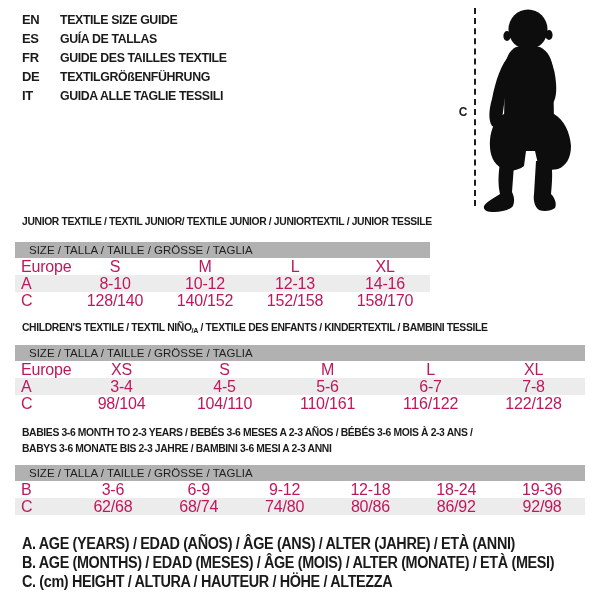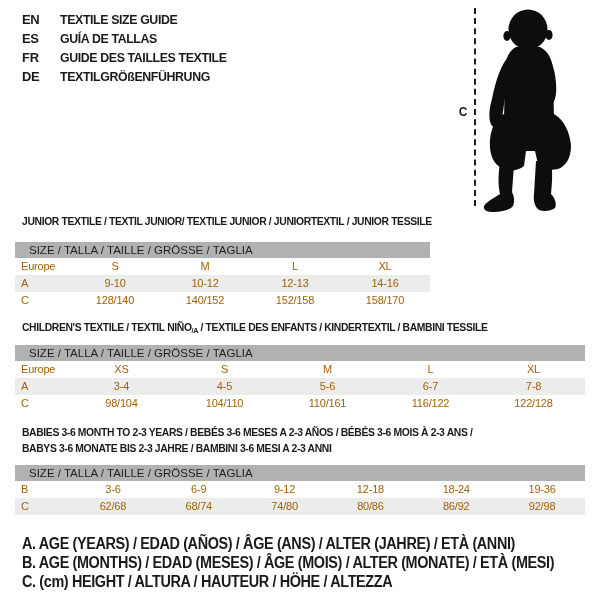--- a/index.html
+++ b/index.html
@@ -29,21 +29,21 @@
   .tbl-title { position:absolute; left:22px; font-size:11.5px; font-weight:bold; white-space:nowrap; }
   .cond { display:inline-block; transform:scaleX(0.90); transform-origin:0 50%; letter-spacing:-0.4px; }
   .sub { font-size:8px; vertical-align:-2px; }
 
   
   .size-table { position:absolute; left:15px; }
   .size-head {
     background:#b1b1b1; height:16px; line-height:16px;
     font-size:11.5px; color:#1f1f1f; padding-left:14px; white-space:nowrap;
   }
-  .t-row { display:flex; height:17px; line-height:17px; font-size:11px; color:#a16207; letter-spacing:-0.2px; }
+  .t-row { display:flex; height:17px; line-height:17px; font-size:16px; color:#be185d; letter-spacing:-0.2px; }
   .t-row .lbl { width:55px; padding-left:6px; }
   .t-row .val { flex:1; text-align:center; }
   .stripe { background:#ececec; }
   .w1 { width:415px; }
   .w2 { width:570px; }
 
   
   .footnotes { position:absolute; left:22px; top:534px; }
   .footnote { height:19px; line-height:19px; font-size:16px; font-weight:bold; white-space:nowrap; }
 </style>
@@ -61,20 +61,24 @@
       <span class="lang-code">ES</span>
       <span class="lang-label">GUÍA DE TALLAS</span>
     </div>
     <div class="lang-row">
       <span class="lang-code">FR</span>
       <span class="lang-label">GUIDE DES TAILLES TEXTILE</span>
     </div>
     <div class="lang-row">
       <span class="lang-code">DE</span>
       <span class="lang-label">TEXTILGRÖßENFÜHRUNG</span>
+    </div>
+    <div class="lang-row">
+      <span class="lang-code">IT</span>
+      <span class="lang-label">GUIDA ALLE TAGLIE TESSILI</span>
     </div>
   </div>
 
   <div class="measure-line"></div>
   <div class="c-label">C</div>
   <svg class="toddler" viewBox="0 0 100 205" aria-hidden="true">
     <ellipse cx="50" cy="21.5" rx="19.5" ry="20"></ellipse>
     <ellipse cx="29" cy="28" rx="3.6" ry="5"></ellipse>
     <ellipse cx="71" cy="27" rx="3.6" ry="5"></ellipse>
     <path d="M38 39 L62 39 C70 43 74 51 75 61 L76 112 L26 112 L27 59 C28 49 32 42 38 39 Z"></path>
@@ -94,21 +98,21 @@
     </div>
     <div class="t-row">
       <span class="lbl">Europe</span>
       <span class="val">S</span>
       <span class="val">M</span>
       <span class="val">L</span>
       <span class="val">XL</span>
     </div>
     <div class="t-row stripe">
       <span class="lbl">A</span>
-      <span class="val">9-10</span>
+      <span class="val">8-10</span>
       <span class="val">10-12</span>
       <span class="val">12-13</span>
       <span class="val">14-16</span>
     </div>
     <div class="t-row">
       <span class="lbl">C</span>
       <span class="val">128/140</span>
       <span class="val">140/152</span>
       <span class="val">152/158</span>
       <span class="val">158/170</span>

